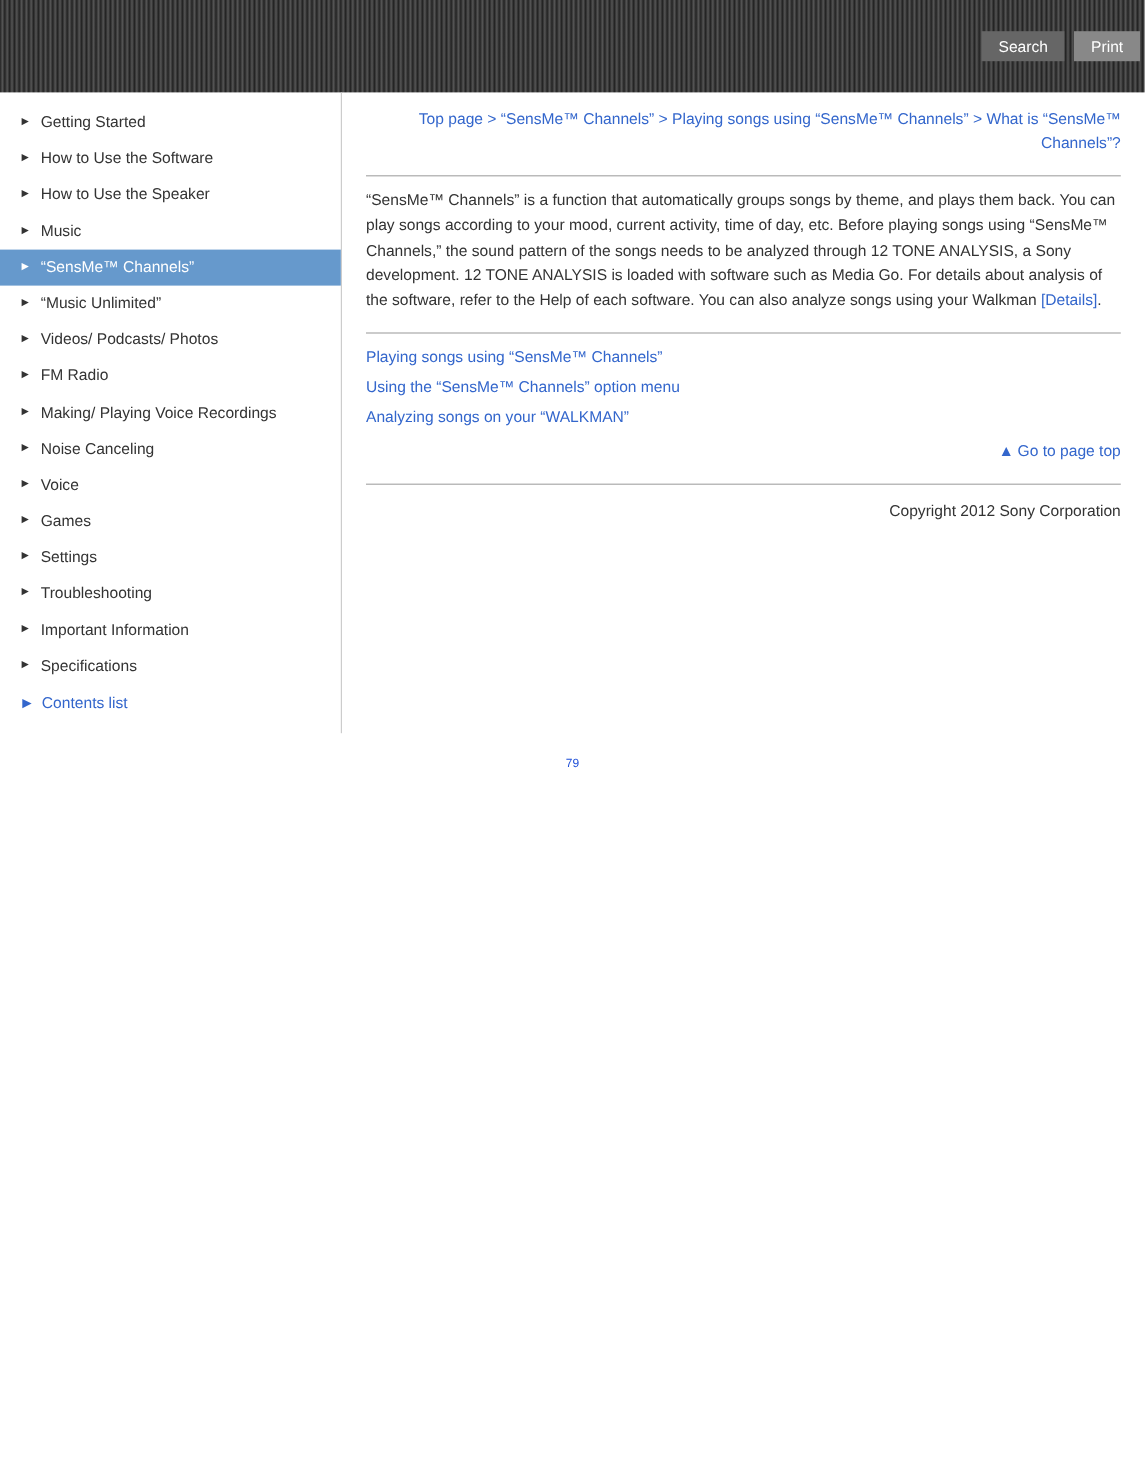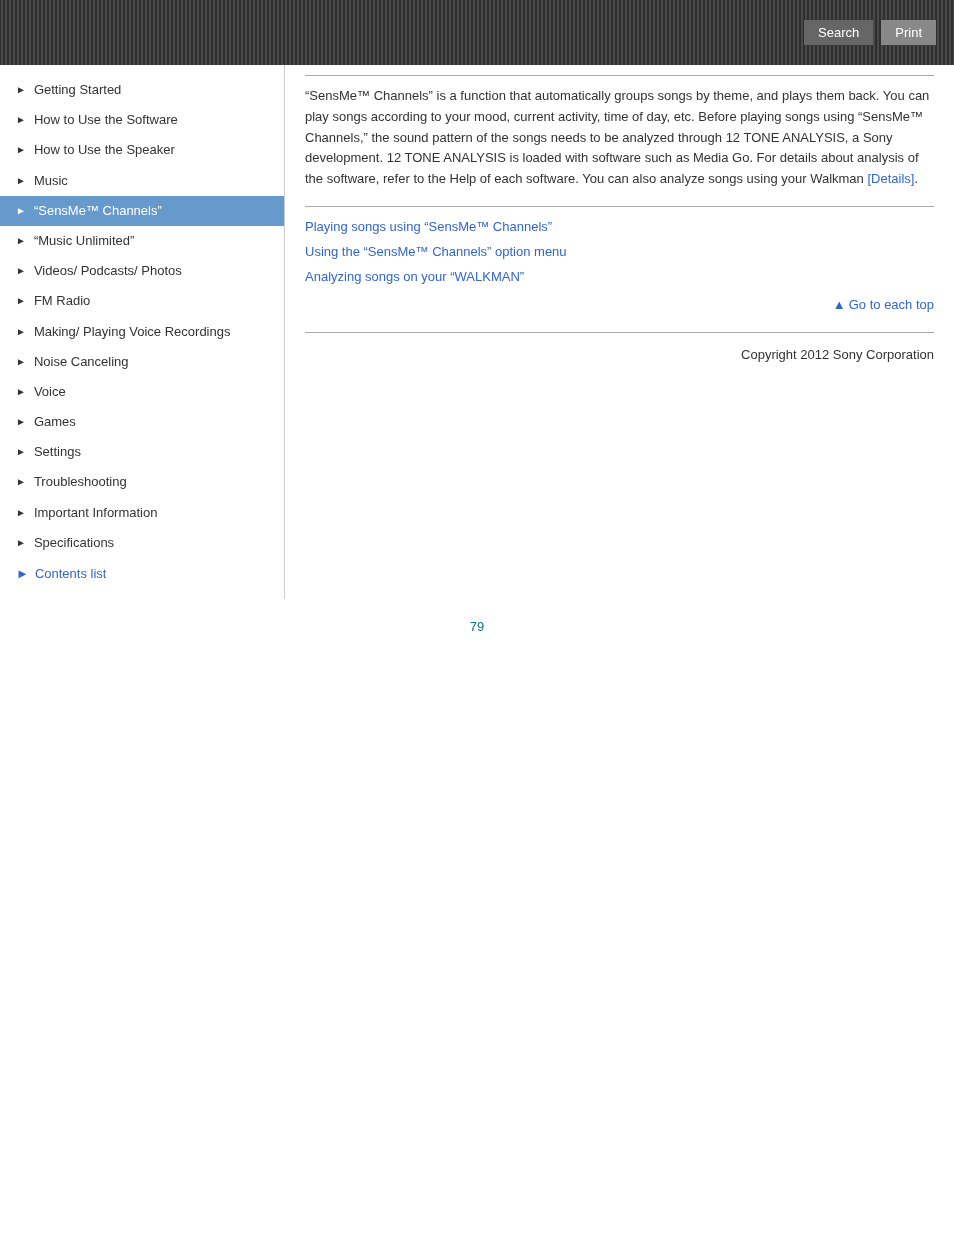--- a/index.html
+++ b/index.html
@@ -4,25 +4,25 @@
   <style>
     * { margin: 0; padding: 0; box-sizing: border-box; }
     body { font-family: Arial, sans-serif; font-size: 13px; color: #333; background: #fff; width: 954px; }
 
     
     .header {
       background: repeating-linear-gradient(
         90deg,
         #222 0px, #555 2px, #222 4px
       );
-      height: 65px;
+      height: 77px;
       display: flex;
       align-items: center;
       justify-content: flex-end;
-      padding-right: 18px;
+      padding-right: 4px;
       gap: 8px;
     }
     .header-btn {
       background: #888;
       color: #fff;
       border: none;
       padding: 5px 14px;
       font-size: 13px;
       cursor: pointer;
     }
@@ -141,22 +141,22 @@
 
     .copyright {
       text-align: right;
       font-size: 13px;
       color: #333;
       padding: 6px 0;
     }
 
     .page-number {
       text-align: center;
-      font-size: 13px;
-      color: #0f766e;
+      font-size: 10px;
+      color: #1d4ed8;
       padding: 20px 0;
     }
   </style>
 </head>
 <body>
 
 <div class="header">
   <button class="header-btn search">Search</button>
   <button class="header-btn print">Print</button>
 </div>
@@ -232,38 +232,39 @@
         </div>
       </div>
     <div class="contents-list">
       <span class="arrow-right">►</span>
       <span>Contents list</span>
     </div>
   </div>
 
   <div class="main">
 
+    <div class="breadcrumb" id="breadcrumb-container"><a href="#">Top page</a><span> &gt; </span><a href="#">“SensMe™ Channels”</a><span> &gt; </span><a href="#">Playing songs using “SensMe™ Channels”</a><span> &gt; </span><span>What is “SensMe™ Channels”?</span></div>
 
     <hr class="divider-h">
 
     <p class="body-text">
       <span id="body-text-content">“SensMe™ Channels” is a function that automatically groups songs by theme, and plays them back. You can play songs according to your mood, current activity, time of day, etc.
 Before playing songs using “SensMe™ Channels,” the sound pattern of the songs needs to be analyzed through 12 TONE ANALYSIS, a Sony development. 12 TONE ANALYSIS is loaded with software such as Media Go. For details about analysis of the software, refer to the Help of each software. You can also analyze songs using your Walkman </span><a href="#">[Details]</a>.
     </p>
 
     <hr class="divider-h">
 
     <div class="links-section" id="links-container">
         <a href="#">Playing songs using “SensMe™ Channels”</a>
         <a href="#">Using the “SensMe™ Channels” option menu</a>
         <a href="#">Analyzing songs on your “WALKMAN”</a>
       </div>
 
     <div class="goto-top">
-      <span class="triangle">▲</span><span>Go to each top</span>
+      <span class="triangle">▲</span><span>Go to page top</span>
     </div>
 
     <hr class="footer-divider">
 
     <div class="copyright">Copyright 2012 Sony Corporation</div>
 
   </div>
 </div>
 
 <div class="page-number">79</div>

